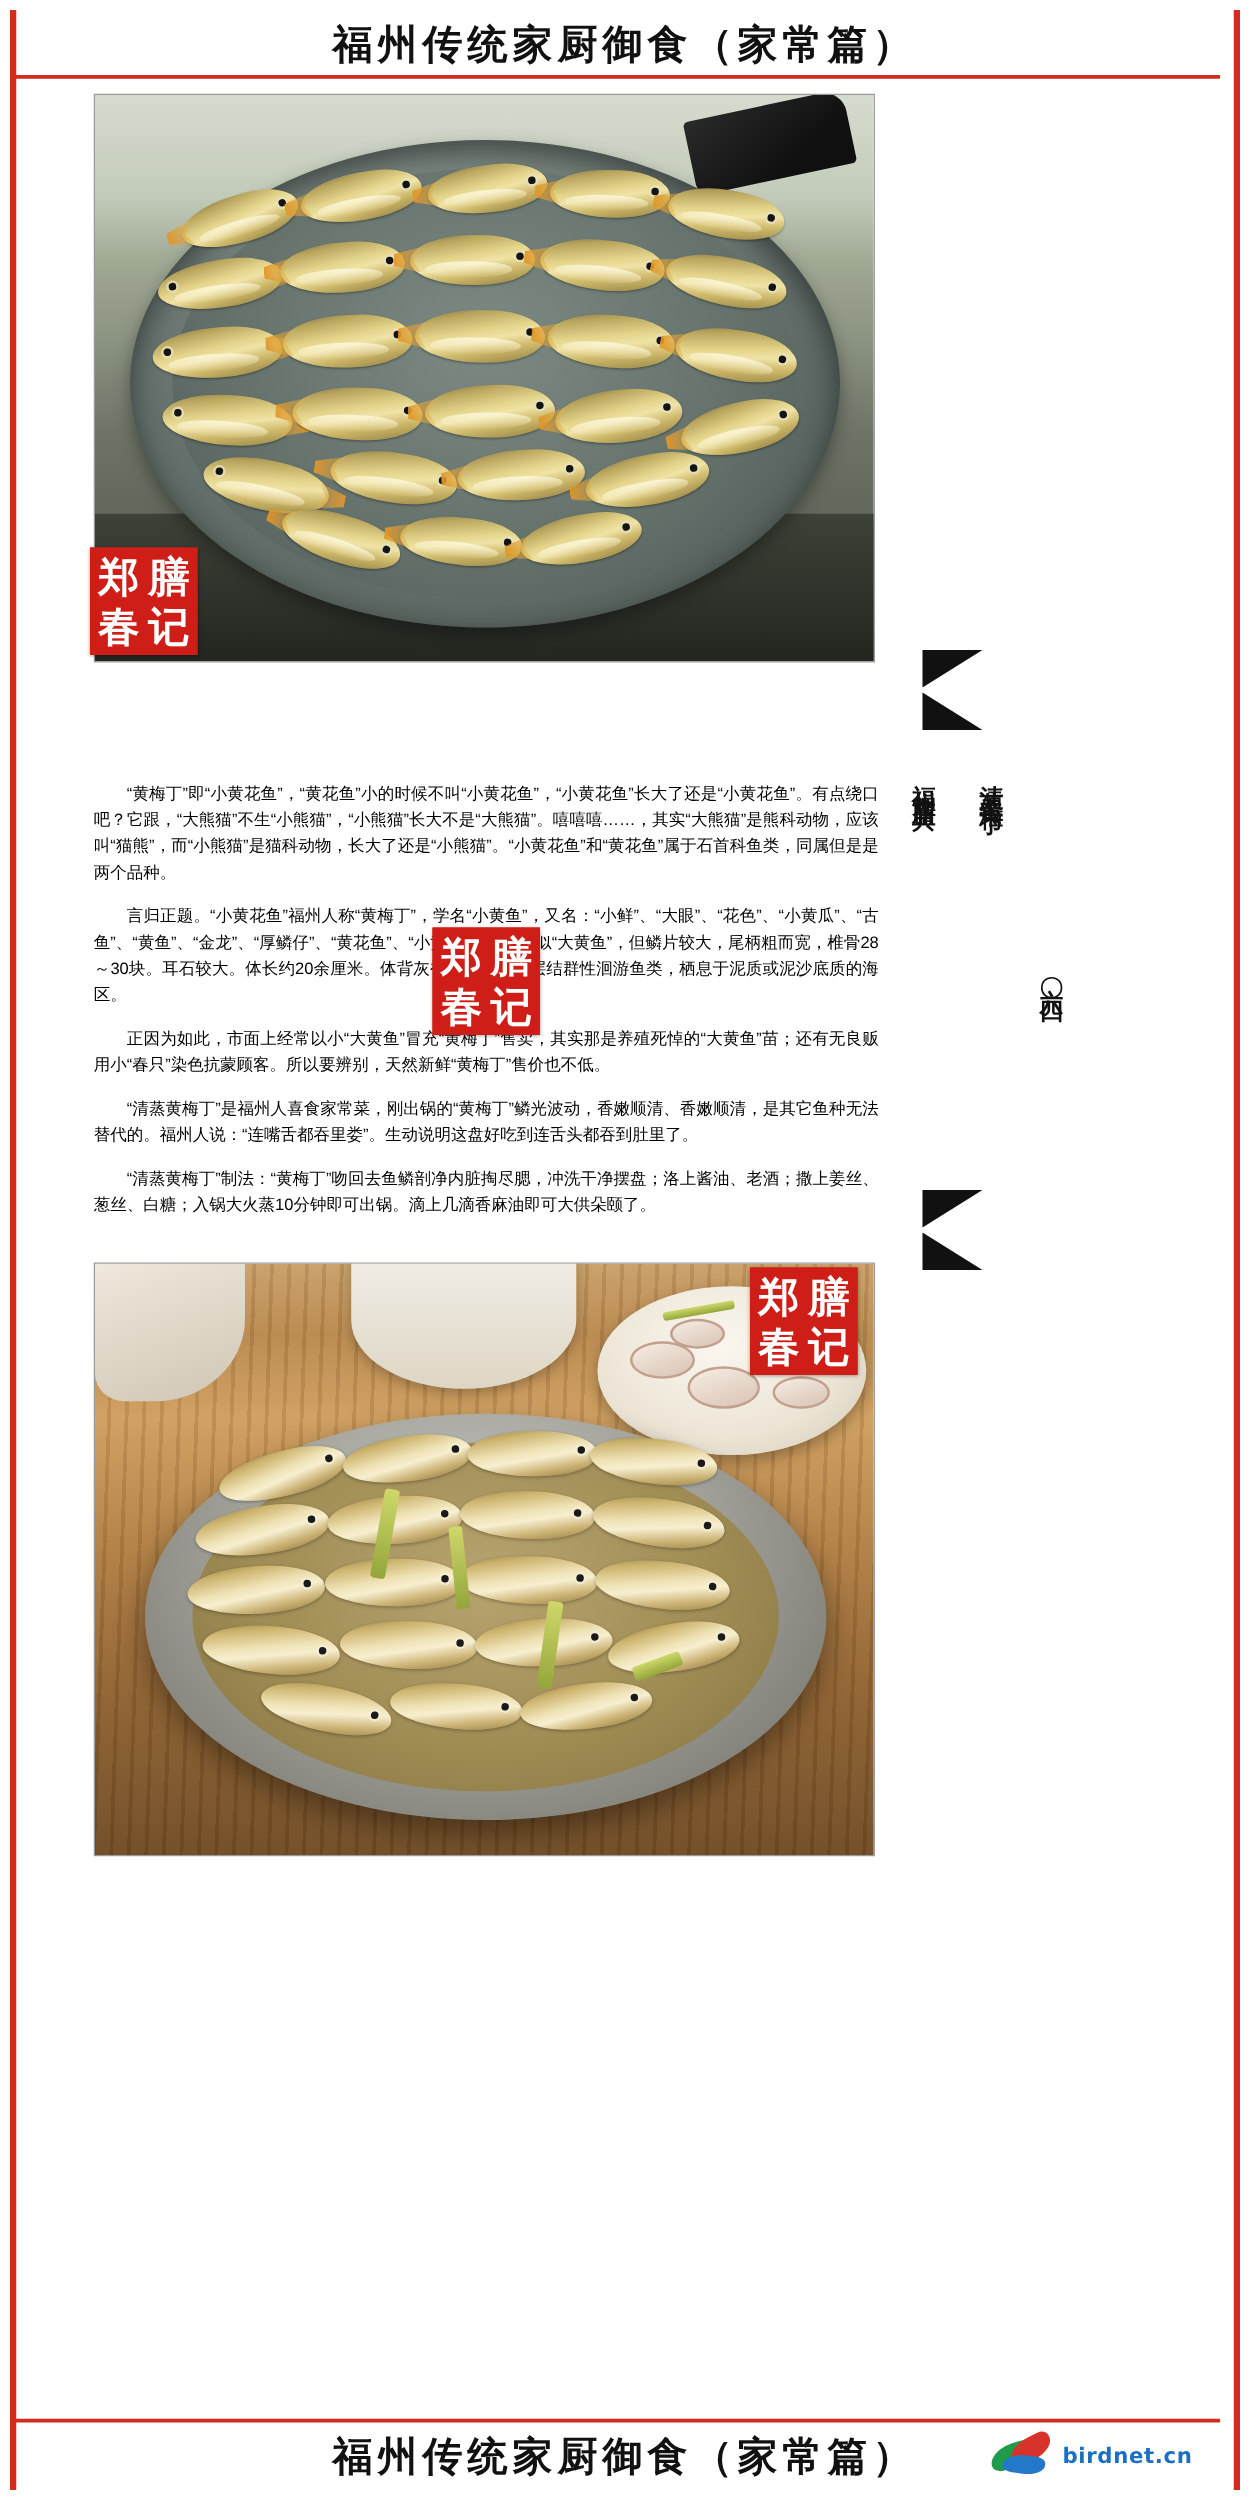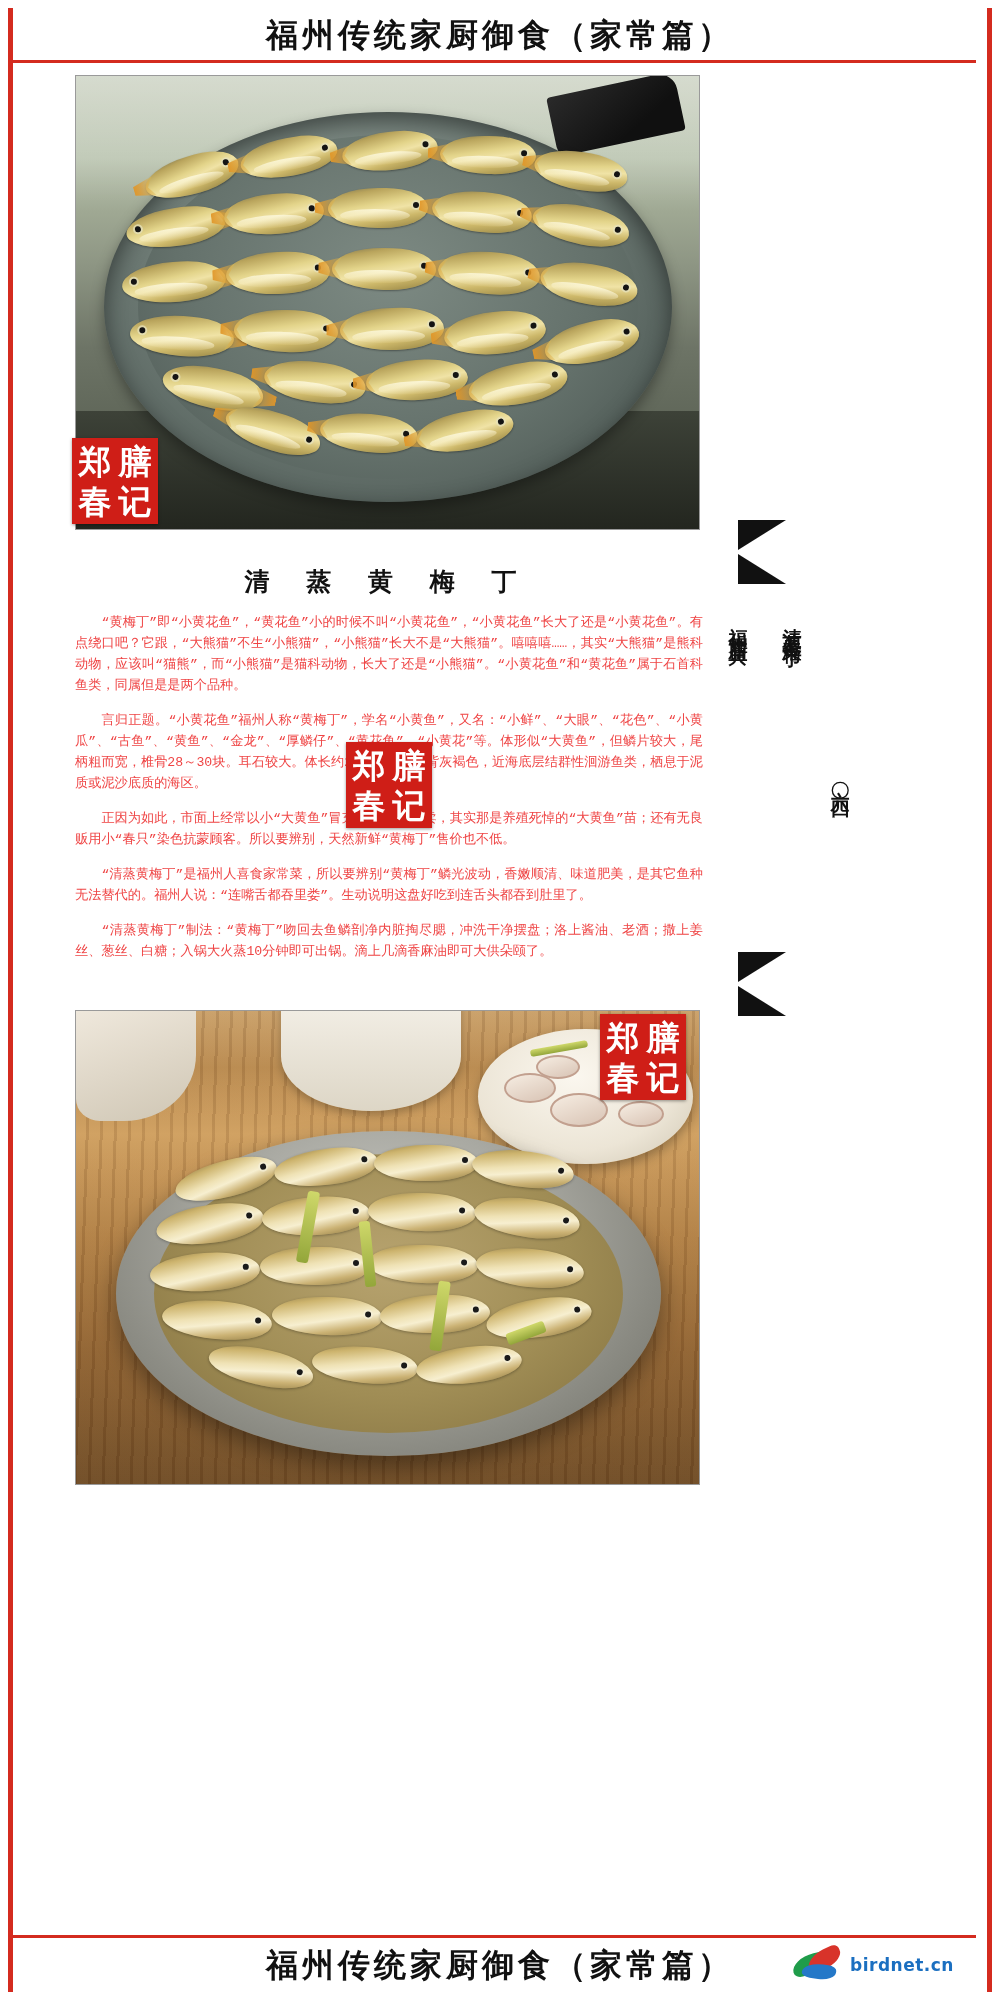--- a/index.html
+++ b/index.html
@@ -217,26 +217,26 @@
     letter-spacing: 14px;
     color: #111;
   }
 
   
   #article {
     position: absolute;
     left: 75px; top: 612px; width: 628px;
   }
   #article p {
-    margin: 0 0 14px 0;
+    margin: 12px 0 14px 0;
     text-indent: 2em;
-    font-family: Liberation Mono, monospace;
+    font-family: Liberation Sans, sans-serif;
     font-size: 13.2px;
     line-height: 21px;
-    color: #ef4444;
+    color: #000000;
     text-align: justify;
   }
 
   
   #rail {
     position: absolute;
     left: 718px; top: 520px; width: 266px; height: 520px;
   }
   .tri {
     position: absolute;
@@ -428,27 +428,26 @@
     </div>
   </div>
 
   <div class="seal" id="seal-photo-top">
     <span>郑</span>
     <span>膳</span>
     <span>春</span>
     <span>记</span>
   </div>
 
-  <div id="dish-title">清 蒸 黄 梅 丁</div>
 
   <div id="article">
     <p>“黄梅丁”即“小黄花鱼”，“黄花鱼”小的时候不叫“小黄花鱼”，“小黄花鱼”长大了还是“小黄花鱼”。有点绕口吧？它跟，“大熊猫”不生“小熊猫”，“小熊猫”长大不是“大熊猫”。嘻嘻嘻……，其实“大熊猫”是熊科动物，应该叫“猫熊”，而“小熊猫”是猫科动物，长大了还是“小熊猫”。“小黄花鱼”和“黄花鱼”属于石首科鱼类，同属但是是两个品种。</p>
     <p>言归正题。“小黄花鱼”福州人称“黄梅丁”，学名“小黄鱼”，又名：“小鲜”、“大眼”、“花色”、“小黄瓜”、“古鱼”、“黄鱼”、“金龙”、“厚鳞仔”、“黄花鱼”、“小黄花”等。体形似“大黄鱼”，但鳞片较大，尾柄粗而宽，椎骨28～30块。耳石较大。体长约20余厘米。体背灰褐色，近海底层结群性洄游鱼类，栖息于泥质或泥沙底质的海区。</p>
     <p>正因为如此，市面上经常以小“大黄鱼”冒充“黄梅丁”售卖，其实那是养殖死悼的“大黄鱼”苗；还有无良贩用小“春只”染色抗蒙顾客。所以要辨别，天然新鲜“黄梅丁”售价也不低。</p>
-    <p>“清蒸黄梅丁”是福州人喜食家常菜，所以要辨别“黄梅丁”鳞光波动，香嫩顺清、味道肥美，是其它鱼种无法替代的。福州人说：“连嘴舌都吞里娄”。生动说明这盘好吃到连舌头都吞到肚里了。</p>
+    <p>“清蒸黄梅丁”是福州人喜食家常菜，刚出锅的“黄梅丁”鳞光波动，香嫩顺清、香嫩顺清，是其它鱼种无法替代的。福州人说：“连嘴舌都吞里娄”。生动说明这盘好吃到连舌头都吞到肚里了。</p>
     <p>“清蒸黄梅丁”制法：“黄梅丁”吻回去鱼鳞剖净内脏掏尽腮，冲洗干净摆盘；洛上酱油、老酒；撒上姜丝、葱丝、白糖；入锅大火蒸10分钟即可出锅。滴上几滴香麻油即可大供朵颐了。</p>
   </div>
 
   <div class="seal" id="seal-text">
     <span>郑</span>
     <span>膳</span>
     <span>春</span>
     <span>记</span>
   </div>
 

